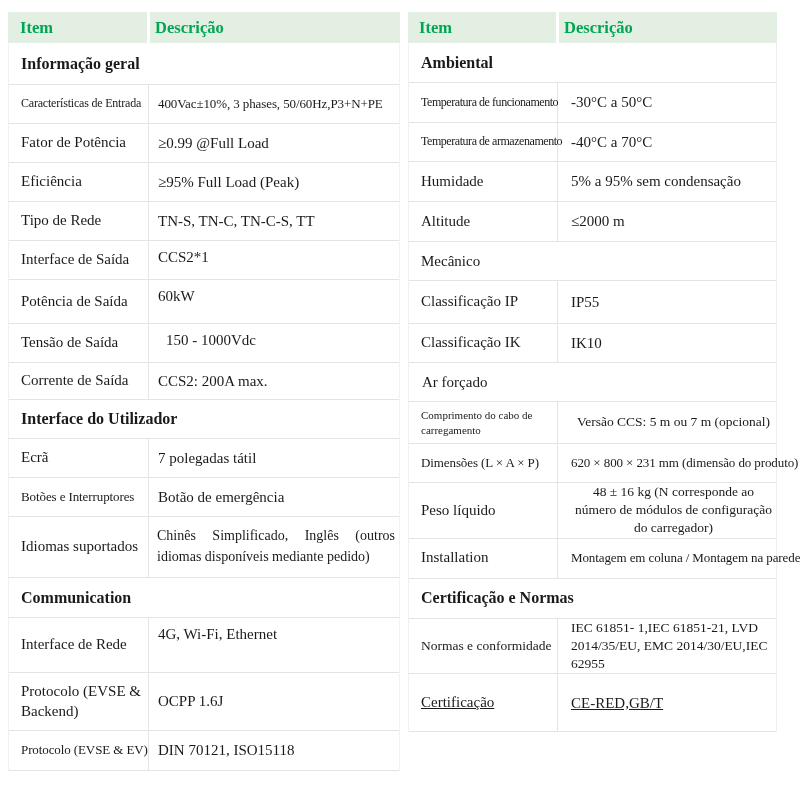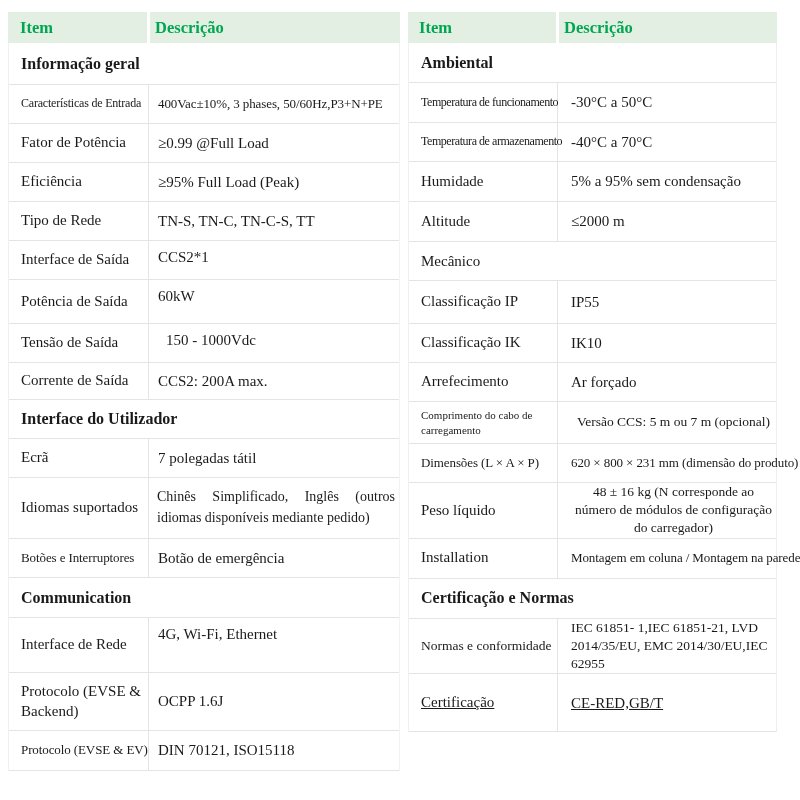--- a/index.html
+++ b/index.html
@@ -100,27 +100,27 @@
           </div>
           <div class="row" style="min-height: 37px;">
             <div class="item">Corrente de Saída</div>
             <div class="desc">CCS2: 200A max.</div>
           </div>
           <div class="section" style="min-height: 39px;">Interface do Utilizador</div>
           <div class="row" style="min-height: 39px;">
             <div class="item">Ecrã</div>
             <div class="desc">7 polegadas tátil</div>
           </div>
+          <div class="row" style="min-height: 39px;">
+            <div class="item fit">Botões e Interruptores</div>
+            <div class="desc">Botão de emergência</div>
+          </div>
           <div class="row" style="min-height: 61px;">
             <div class="item">Idiomas suportados</div>
             <div class="desc justify">Chinês Simplificado, Inglês (outros idiomas disponíveis mediante pedido)</div>
-          </div>
-          <div class="row" style="min-height: 39px;">
-            <div class="item fit">Botões e Interruptores</div>
-            <div class="desc">Botão de emergência</div>
           </div>
           <div class="section" style="min-height: 40px;">Communication</div>
           <div class="row" style="min-height: 55px;">
             <div class="item">Interface de Rede</div>
             <div class="desc top">4G, Wi-Fi, Ethernet</div>
           </div>
           <div class="row" style="min-height: 58px;">
             <div class="item">Protocolo (EVSE &amp; Backend)</div>
             <div class="desc">OCPP 1.6J</div>
           </div>
@@ -158,21 +158,20 @@
           <div class="section plain" style="min-height: 39px;">Mecânico</div>
           <div class="row" style="min-height: 43px;">
             <div class="item">Classificação IP</div>
             <div class="desc">IP55</div>
           </div>
           <div class="row" style="min-height: 39px;">
             <div class="item">Classificação IK</div>
             <div class="desc">IK10</div>
           </div>
           <div class="row" style="min-height: 39px;">
-            <div class="item">Arrefecimento</div>
             <div class="desc">Ar forçado</div>
           </div>
           <div class="row" style="min-height: 42px;">
             <div class="item xsmall">Comprimento do cabo de carregamento</div>
             <div class="desc small center">Versão CCS: 5 m ou 7 m (opcional)</div>
           </div>
           <div class="row" style="min-height: 39px;">
             <div class="item fit">Dimensões (L × A × P)</div>
             <div class="desc fit nowrap">620 × 800 × 231 mm (dimensão do produto)</div>
           </div>

